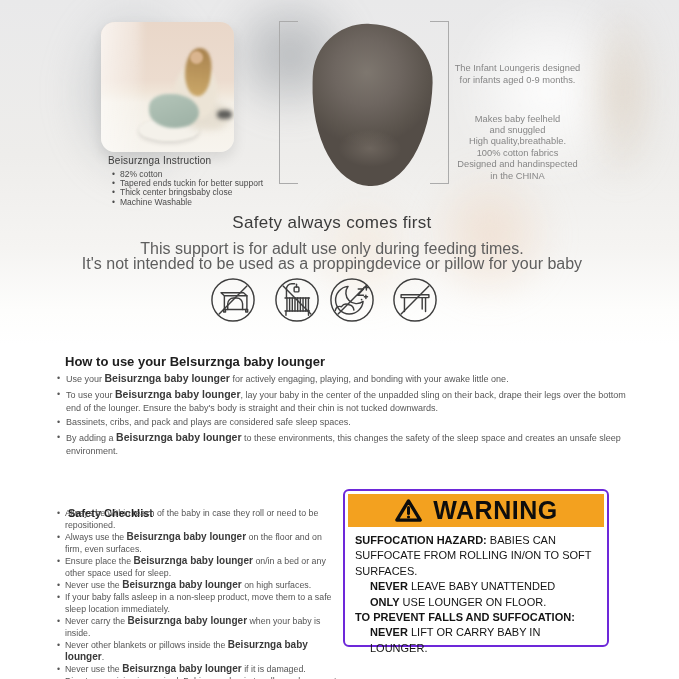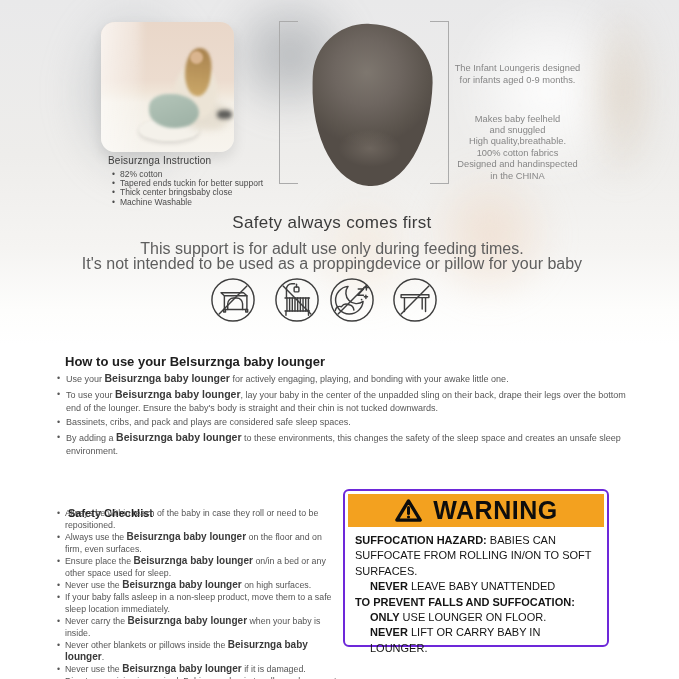--- a/index.html
+++ b/index.html
@@ -212,19 +212,19 @@
       <svg viewBox="0 0 34 30" width="29" height="25">
         <path d="M17 3.5 L31 26.5 H3 Z" fill="none" stroke="#0d0d0d" stroke-width="4" stroke-linejoin="round"></path>
         <path d="M17 11.5 v7" stroke="#0d0d0d" stroke-width="3.6" stroke-linecap="round"></path>
         <circle cx="17" cy="22.8" r="1.9" fill="#0d0d0d"></circle>
       </svg>
       <span class="w-title">WARNING</span>
     </div>
     <div class="w-body">
         <div class="w-line"><span class="wb">SUFFOCATION HAZARD:</span><span> BABIES CAN SUFFOCATE FROM ROLLING IN/ON TO SOFT SURFACES.</span></div>
         <div class="w-line ind"><span class="wb">NEVER</span><span> LEAVE BABY UNATTENDED</span></div>
+        <div class="w-line ind"><span class="wb">ONLY</span><span> USE LOUNGER ON FLOOR.</span></div>
         <div class="w-line"><span class="wb">TO PREVENT FALLS AND SUFFOCATION:</span></div>
-        <div class="w-line ind"><span class="wb">ONLY</span><span> USE LOUNGER ON FLOOR.</span></div>
         <div class="w-line ind"><span class="wb">NEVER</span><span> LIFT OR CARRY BABY IN LOUNGER.</span></div>
       </div>
   </div>
 
 </div>
 
 </body></html>

